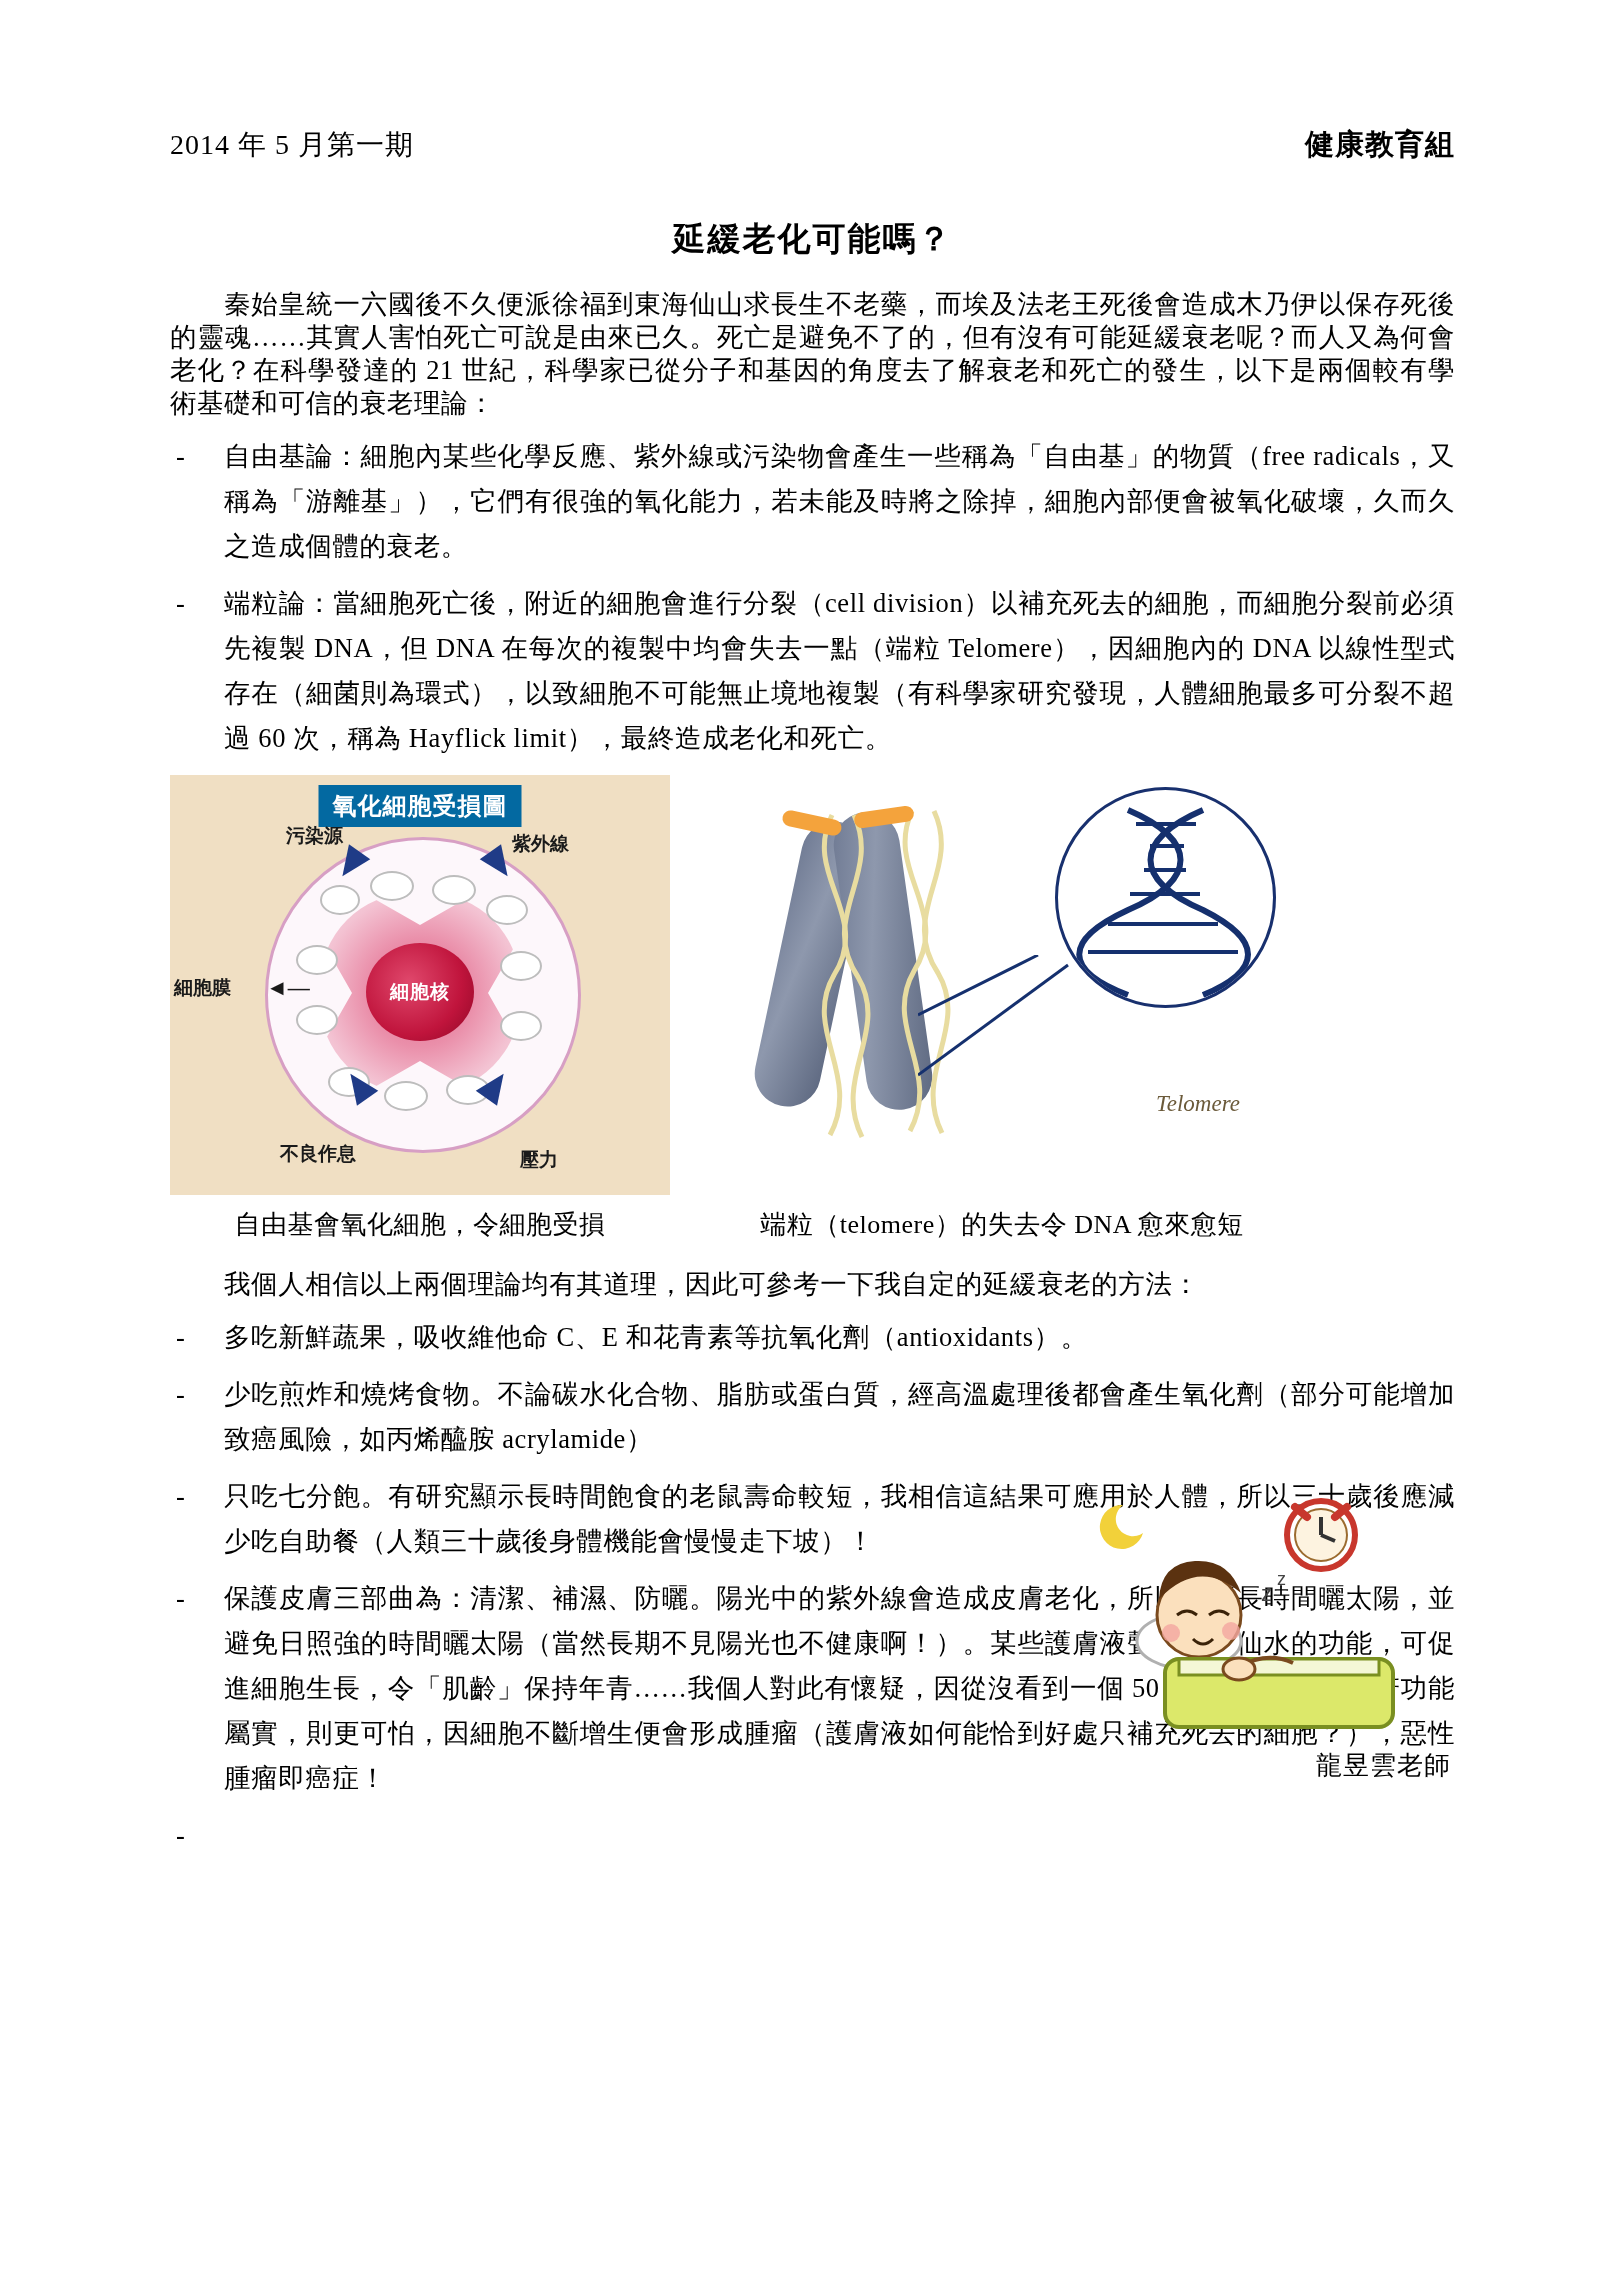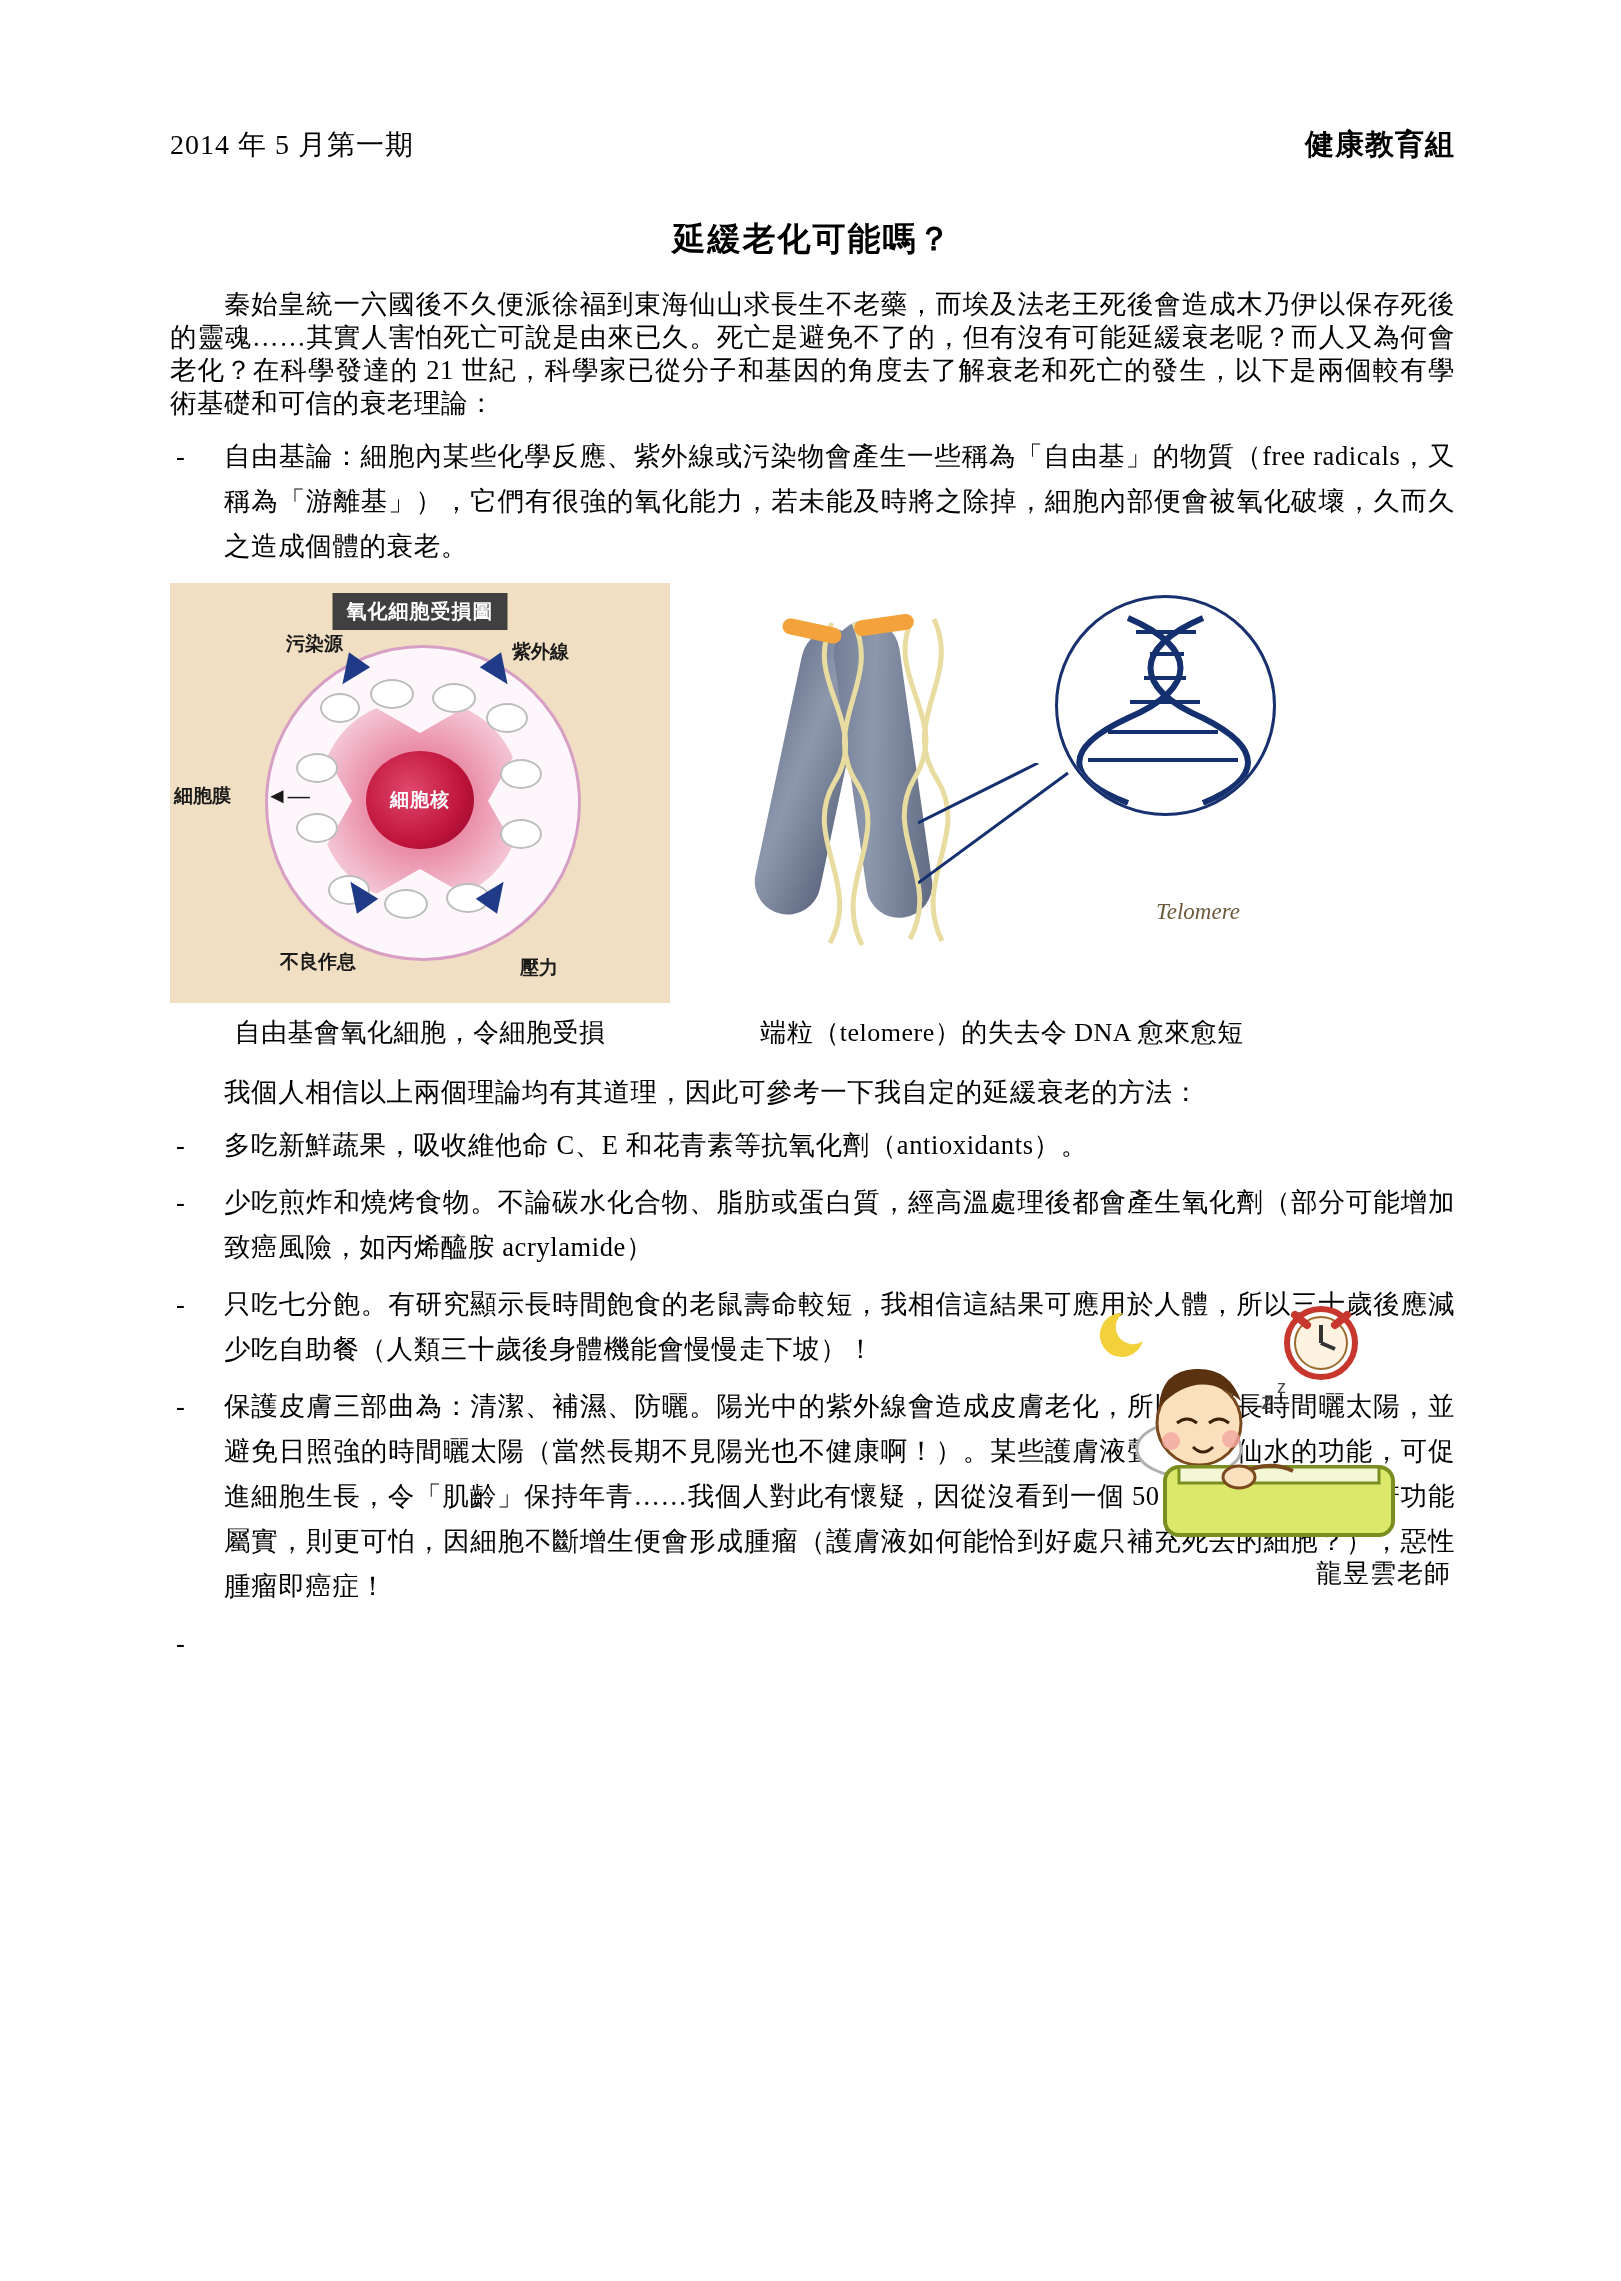--- a/index.html
+++ b/index.html
@@ -109,23 +109,23 @@
     width: 560px;
     height: 420px;
     position: relative;
     overflow: hidden;
   }
   .badge {
     position: absolute;
     left: 50%;
     transform: translateX(-50%);
     top: 10px;
-    background: #404040;
+    background: #0369a1;
     color: #fff;
-    font-size: 20px;
+    font-size: 24px;
     font-weight: bold;
     padding: 5px 14px;
     border-radius: 0;
     letter-spacing: 1px;
     white-space: nowrap;
   }
   .cell-circle {
     position: absolute;
     left: 95px;
     top: 62px;
@@ -239,20 +239,21 @@
 
     <p class="para">秦始皇統一六國後不久便派徐福到東海仙山求長生不老藥，而埃及法老王死後會造成木乃伊以保存死後的靈魂……其實人害怕死亡可說是由來已久。死亡是避免不了的，但有沒有可能延緩衰老呢？而人又為何會老化？在科學發達的 21 世紀，科學家已從分子和基因的角度去了解衰老和死亡的發生，以下是兩個較有學術基礎和可信的衰老理論：</p>
 
     <ul class="dashlist">
       <li>
         <span class="dash">-</span>
         <span>自由基論：細胞內某些化學反應、紫外線或污染物會產生一些稱為「自由基」的物質（free radicals，又稱為「游離基」），它們有很強的氧化能力，若未能及時將之除掉，細胞內部便會被氧化破壞，久而久之造成個體的衰老。</span>
       </li>
       <li>
         <span class="dash">-</span>
+        <span>端粒論：當細胞死亡後，附近的細胞會進行分裂（cell division）以補充死去的細胞，而細胞分裂前必須先複製 DNA，但 DNA 在每次的複製中均會失去一點（端粒 Telomere），因細胞內的 DNA 以線性型式存在（細菌則為環式），以致細胞不可能無止境地複製（有科學家研究發現，人體細胞最多可分裂不超過 60 次，稱為 Hayflick limit），最終造成老化和死亡。</span>
       </li>
     </ul>
 
     <div class="figures">
 
       <div class="fig">
         <div class="fig-box-left">
           <div class="badge">氧化細胞受損圖</div>
 
           <div class="cell-circle"></div>

